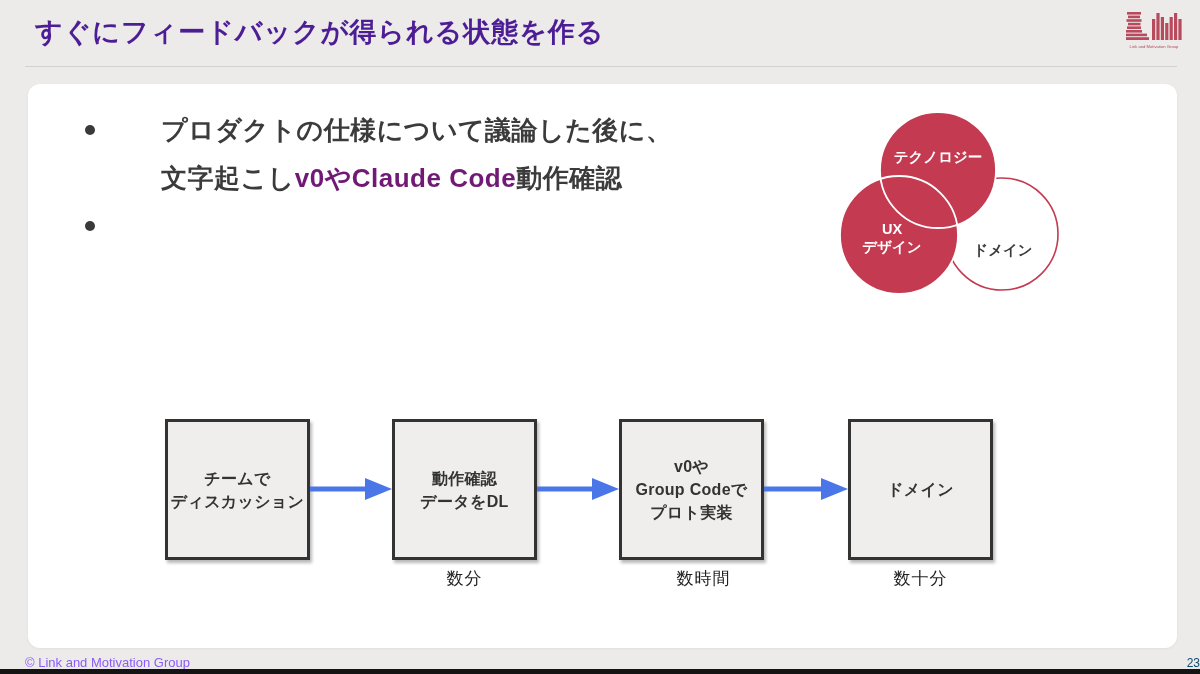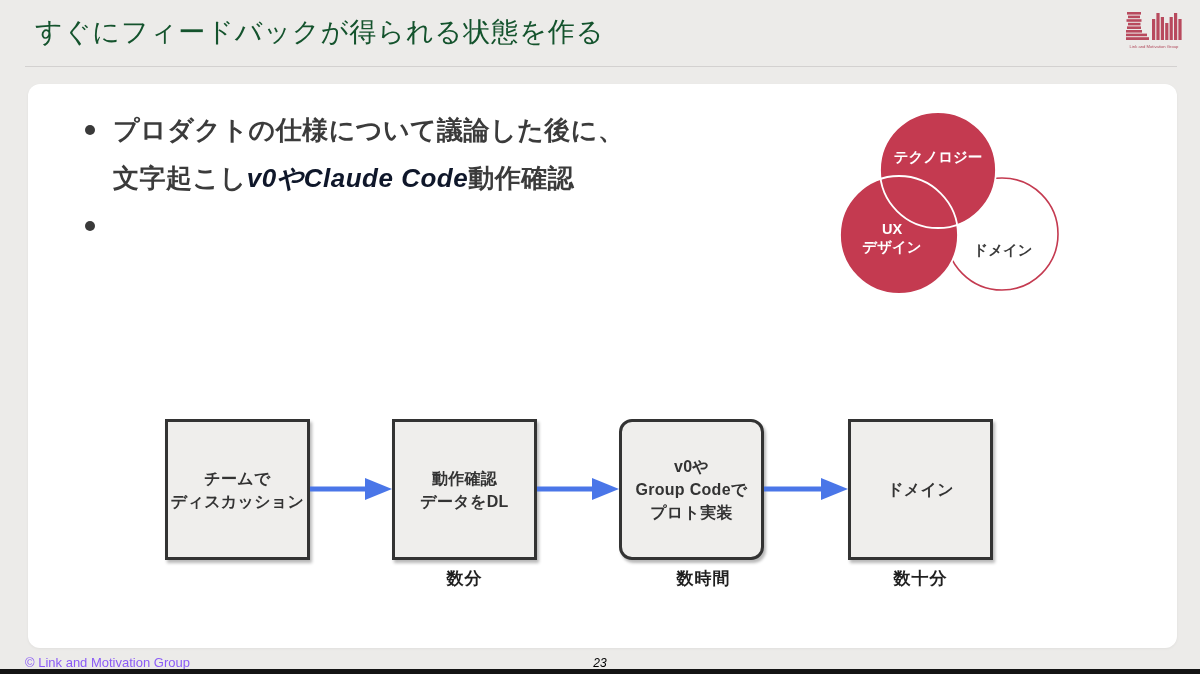--- a/index.html
+++ b/index.html
@@ -5,68 +5,68 @@
   * { margin:0; padding:0; box-sizing:border-box; }
   html,body { width:1200px; height:674px; }
   body {
     position:relative;
     background:#ecebe9;
     font-family:"Liberation Sans","DejaVu Sans",sans-serif;
     overflow:hidden;
   }
   .slide-title {
     position:absolute; left:35px; top:14px;
-    font-size:27px; font-weight:normal; color:#14532d; letter-spacing:1px;
+    font-size:27px; font-weight:bold; color:#4c1d95; letter-spacing:1px;
   }
   .title-divider {
     position:absolute; left:25px; top:66px; width:1152px; height:1px;
     background:#d3d1d0;
   }
   .logo { position:absolute; left:1124px; top:7px; }
   .content-card {
     position:absolute; left:28px; top:84px; width:1149px; height:564px;
     background:#ffffff; border-radius:12px;
     box-shadow:0 1px 3px rgba(0,0,0,0.05);
   }
   .bullets { position:absolute; left:85px; top:106px; width:640px; }
-  .b-row { display:flex; }
+  .b-row { display:flex;gap:48px; }
   .b-dot {
     flex:0 0 10px; width:10px; height:10px; border-radius:50%;
     background:#3a3a3a; margin:19px 18px 0 0;
   }
   .b-text {
     font-size:26px; font-weight:bold; color:#3b3b3b;
     line-height:48px; letter-spacing:0.5px;
   }
-  .red-em { color:#0f172a;font-style:italic; }
+  .red-em { color:#701a75; }
   .venn { position:absolute; left:830px; top:100px; }
   .venn text {
     font-family:"Liberation Sans","DejaVu Sans",sans-serif;
     font-weight:bold; font-size:14.5px;
   }
   .flow-box {
     position:absolute; width:145px; height:141px;
     border:3px solid #333333; background:#efeeec;
     display:flex; flex-direction:column; align-items:center; justify-content:center;
     text-align:center; font-size:16px; font-weight:bold; color:#333333;
     line-height:23px; letter-spacing:0.3px;
     box-shadow:2px 3px 3px rgba(0,0,0,0.28);
   }
   .flow-arrow { position:absolute; top:474px; }
   .time-label {
     position:absolute; top:567px; width:145px; text-align:center;
-    font-size:17px; font-weight:bold; color:#1f1f1f; letter-spacing:1px;
+    font-size:17px; font-weight:normal; color:#1f1f1f; letter-spacing:1px;
   }
   .footer-copyright {
     position:absolute; left:25px; top:655px;
     font-size:13px; color:#8b5cf6;
   }
   .footer-pagenum {
-    position:absolute; left:0; top:656px; width:100%; text-align:center;
-    font-size:12px; color:#000000;font-style:italic;
+    position:absolute; left:0; top:656px; width:100%; text-align:right;
+    font-size:12px; color:#0c4a6e;
   }
   .bottom-bar {
     position:absolute; left:0; bottom:0; width:100%; height:5px; background:#141414;
   }
 </style>
 </head>
 <body>
 
 <div class="slide-title">すぐにフィードバックが得られる状態を作る</div>
 <div class="title-divider"></div>
@@ -120,21 +120,21 @@
 </svg>
 
 <div class="flow-box" style="left:165px; top:419px;">
   <div>チームで</div>
   <div>ディスカッション</div>
 </div>
 <div class="flow-box" style="left:392px; top:419px;">
   <div>動作確認</div>
   <div>データをDL</div>
 </div>
-<div class="flow-box" style="left:619px; top:419px;border-radius:13px;">
+<div class="flow-box" style="left:619px; top:419px;">
   <div>v0や</div>
   <div>Group Codeで</div>
   <div>プロト実装</div>
 </div>
 <div class="flow-box" style="left:848px; top:419px;">
   <div>ドメイン</div>
 </div>
 
 <svg class="flow-arrow" style="left:310px;" width="82" height="30" viewBox="0 0 82 30">
   <line x1="0" y1="15" x2="58" y2="15" stroke="#4a76e8" stroke-width="5"></line>

